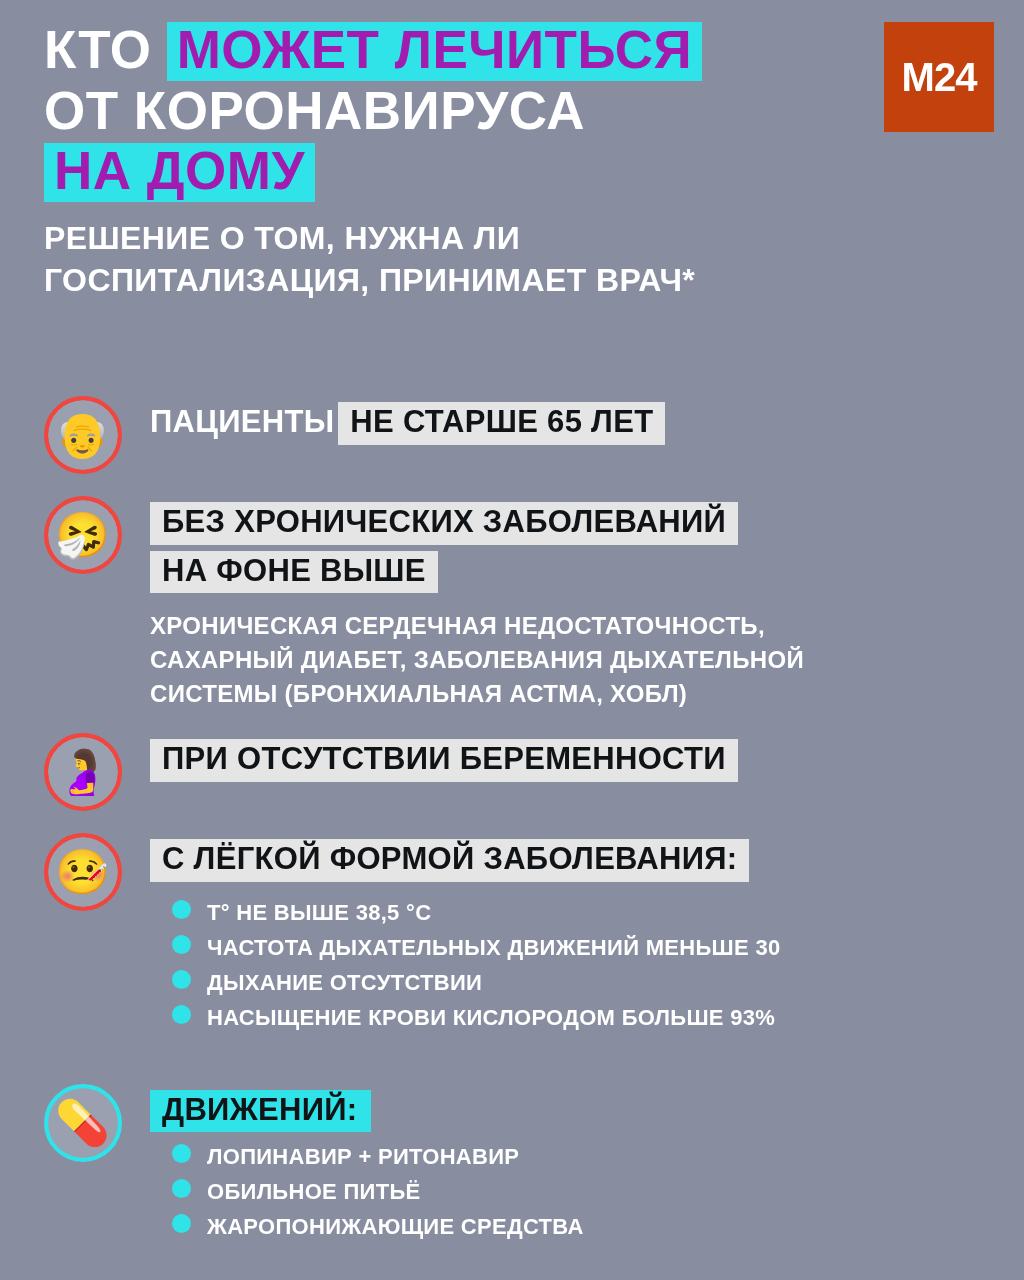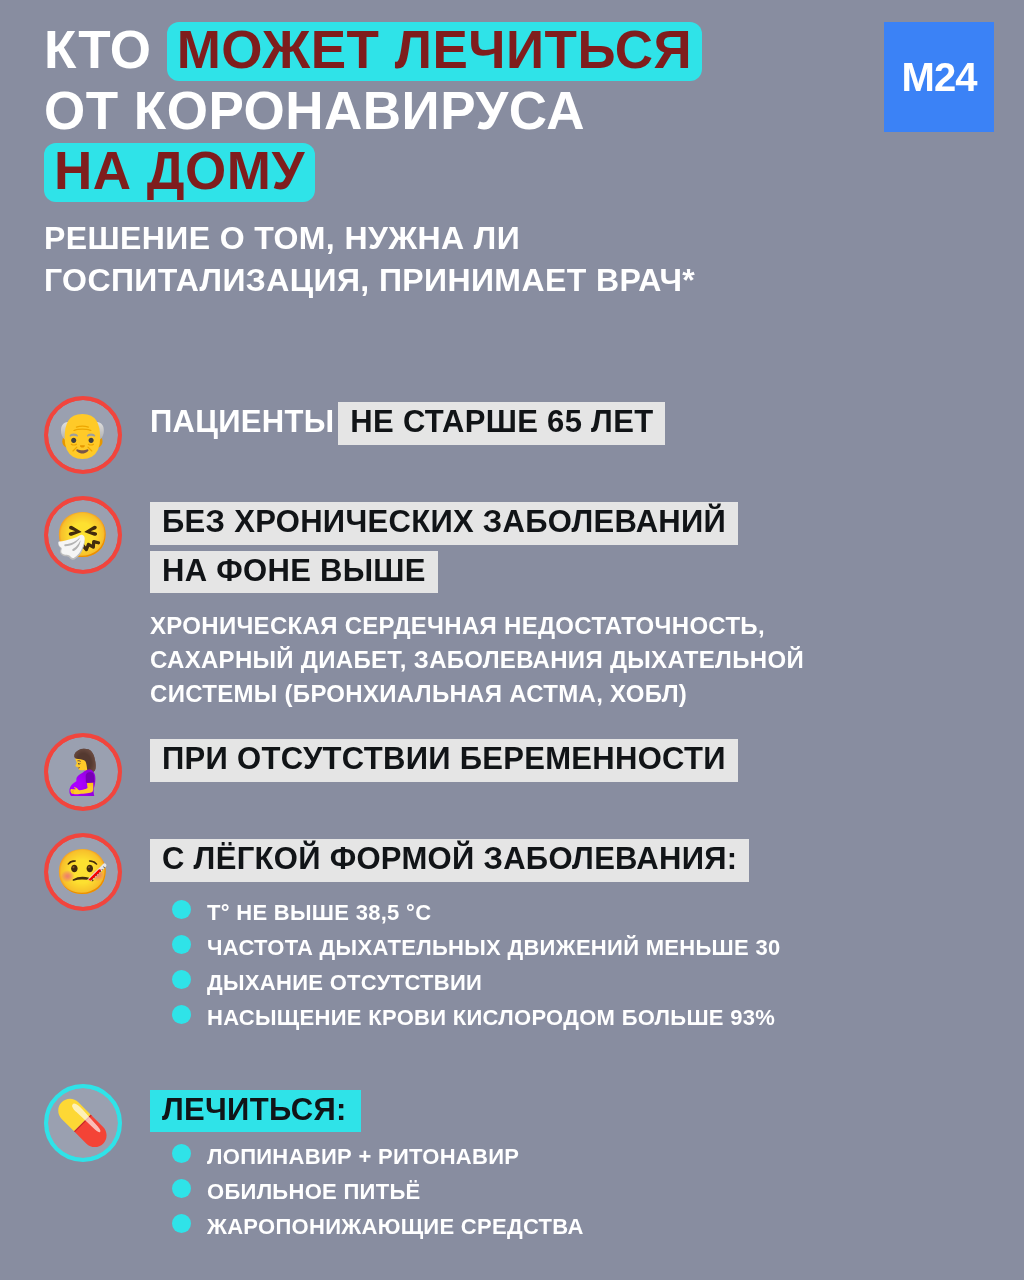--- a/index.html
+++ b/index.html
@@ -21,21 +21,21 @@
     background: #888da0;
   }
 
   
   .logo {
     position: absolute;
     top: 22px;
     left: 884px;
     width: 110px;
     height: 110px;
-    background: #3b82f6;
+    background: #c2410c;
     display: flex;
     align-items: center;
     justify-content: center;
   }
   .logo span {
     color: #ffffff;
     font-size: 40px;
     font-weight: bold;
     letter-spacing: -1px;
   }
@@ -50,25 +50,24 @@
   .title-line {
     font-size: 53px;
     font-weight: bold;
     line-height: 1.13;
     color: #ffffff;
     letter-spacing: 0.5px;
     white-space: nowrap;
   }
   .hl-cyan {
     background: #2fe3e8;
-    color: #7f1d1d;
+    color: #a21caf;
     padding: 1px 10px 4px 10px;
     display: inline-block;
     line-height: 1.02;
-    border-radius: 12px;
   }
   .subtitle {
     margin-top: 16px;
     font-size: 32px;
     font-weight: bold;
     line-height: 1.3;
     color: #ffffff;
     letter-spacing: 0.4px;
   }
 
@@ -282,21 +281,21 @@
           </div>
         </div>
       </div>
     </div>
 
     <div class="item treatment">
       <div class="emoji cyan">
         <span class="emoji-inner">💊</span>
       </div>
       <div class="item-body">
-        <span class="line-cyan-hl">ЛЕЧИТЬСЯ:</span>
+        <span class="line-cyan-hl">ДВИЖЕНИЙ:</span>
         <div class="bullets">
           <div class="bullet">
             <span class="dot"></span>
             <span class="bullet-text">ЛОПИНАВИР + РИТОНАВИР</span>
           </div>
           <div class="bullet">
             <span class="dot"></span>
             <span class="bullet-text">ОБИЛЬНОЕ ПИТЬЁ</span>
           </div>
           <div class="bullet">

